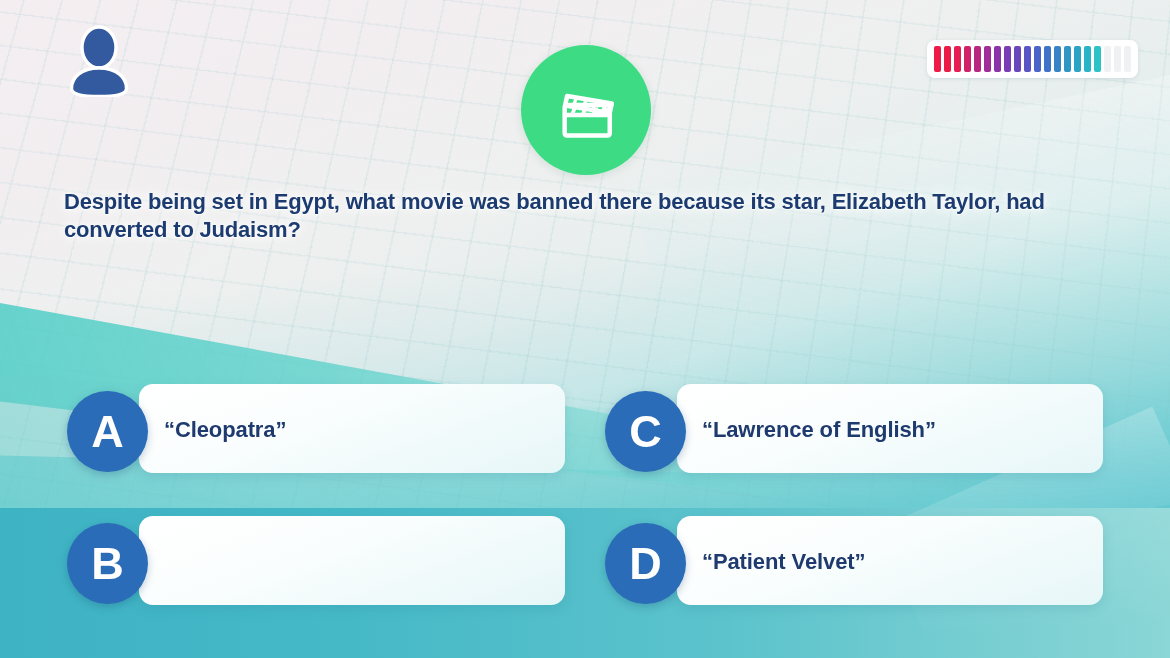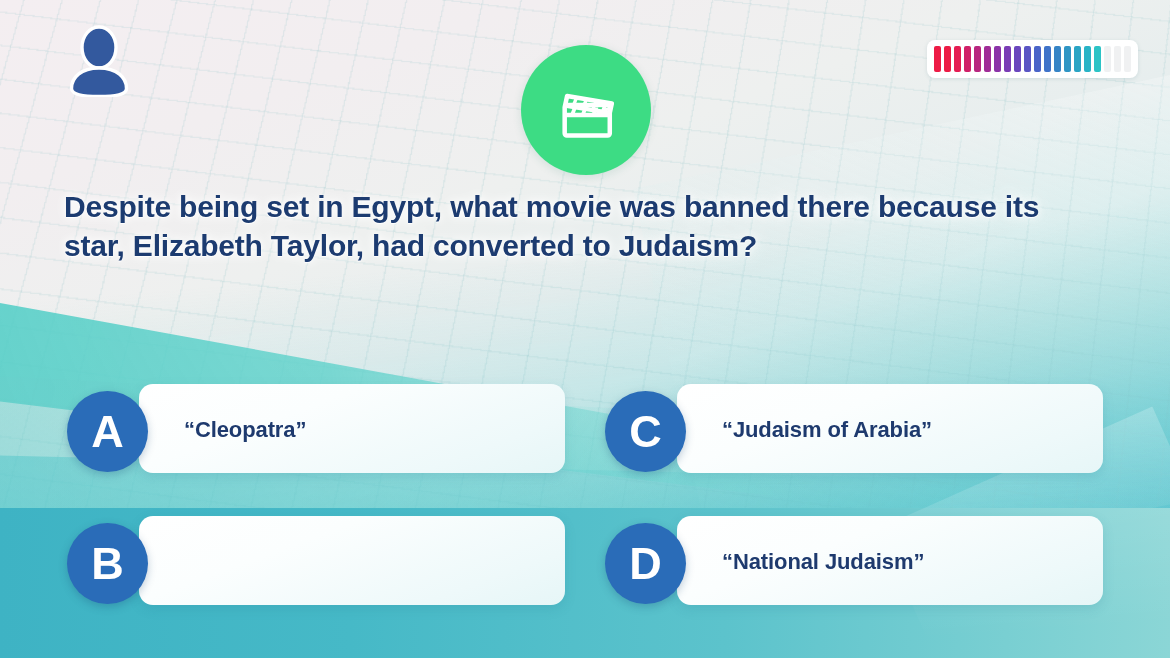--- a/index.html
+++ b/index.html
@@ -143,21 +143,21 @@
   .seg {
     width:7px; height:26px;
     border-radius:2px;
     background:#f0f1f2;
   }
 
   
   #question {
     position:absolute; left:64px; top:188px;
     width:1030px;
-    font-size:30px;
+    font-size:22px;
     font-weight:bold;
     line-height:1.29;
     letter-spacing:-.2px;
     color:#1c3b70;
     text-shadow:
       0 0 7px rgba(255,255,255,.95),
       0 0 14px rgba(255,255,255,.85),
       0 1px 0 rgba(255,255,255,.9);
   }
 
@@ -198,21 +198,21 @@
     color:#ffffff;
     font-size:45px;
     font-weight:bold;
     display:flex; align-items:center; justify-content:center;
     box-shadow:0 3px 9px rgba(20,60,110,.26);
     flex:none;
   }
   .answer-text {
     position:relative;
     z-index:2;
-    margin-left:36px;
+    margin-left:16px;
     font-size:22px;
     font-weight:bold;
     color:#1e3a6e;
     letter-spacing:-.1px;
     white-space:nowrap;
   }
 </style>
 </head>
 <body>
 
@@ -285,28 +285,28 @@
 
     <div class="answer">
       <div class="answer-card"></div>
       <div class="answer-badge">A</div>
       <div class="answer-text">“Cleopatra”</div>
     </div>
 
     <div class="answer">
       <div class="answer-card"></div>
       <div class="answer-badge">C</div>
-      <div class="answer-text">“Judaism of Arabia”</div>
+      <div class="answer-text">“Lawrence of English”</div>
     </div>
 
     <div class="answer">
       <div class="answer-card"></div>
       <div class="answer-badge">B</div>
     </div>
 
     <div class="answer">
       <div class="answer-card"></div>
       <div class="answer-badge">D</div>
-      <div class="answer-text">“National Judaism”</div>
+      <div class="answer-text">“Patient Velvet”</div>
     </div>
 
   </div>
 </div>
 
 </body></html>

